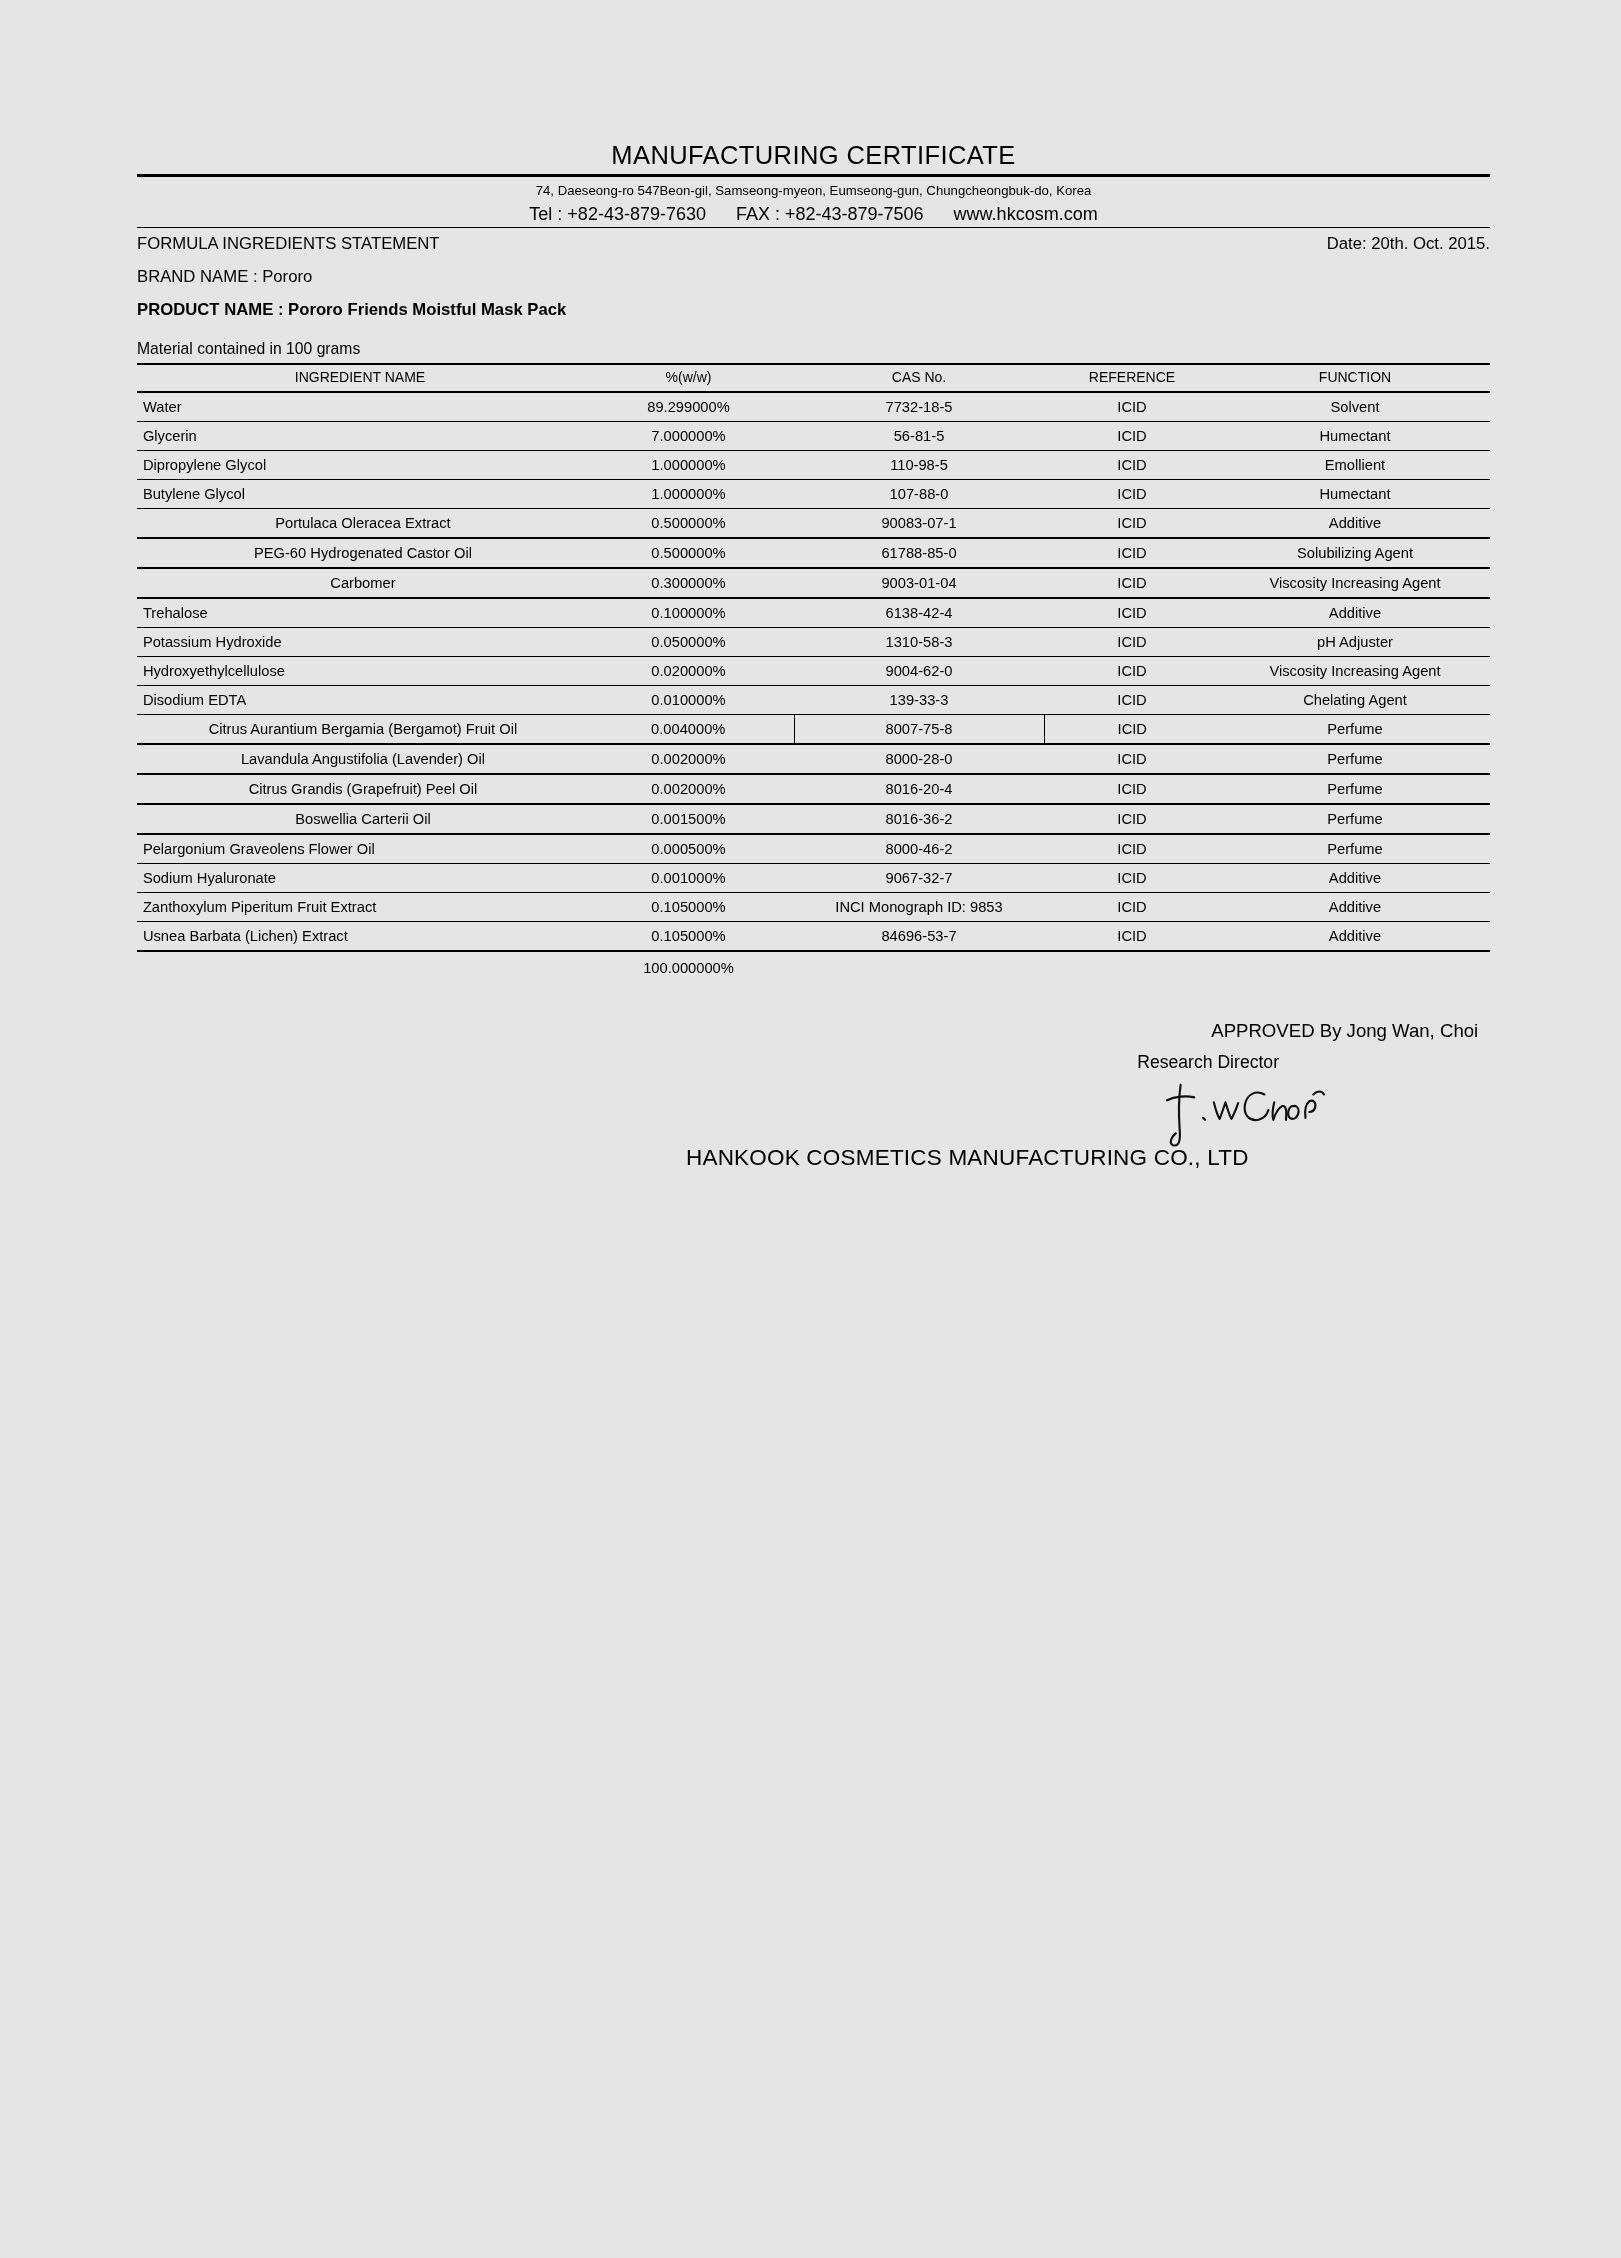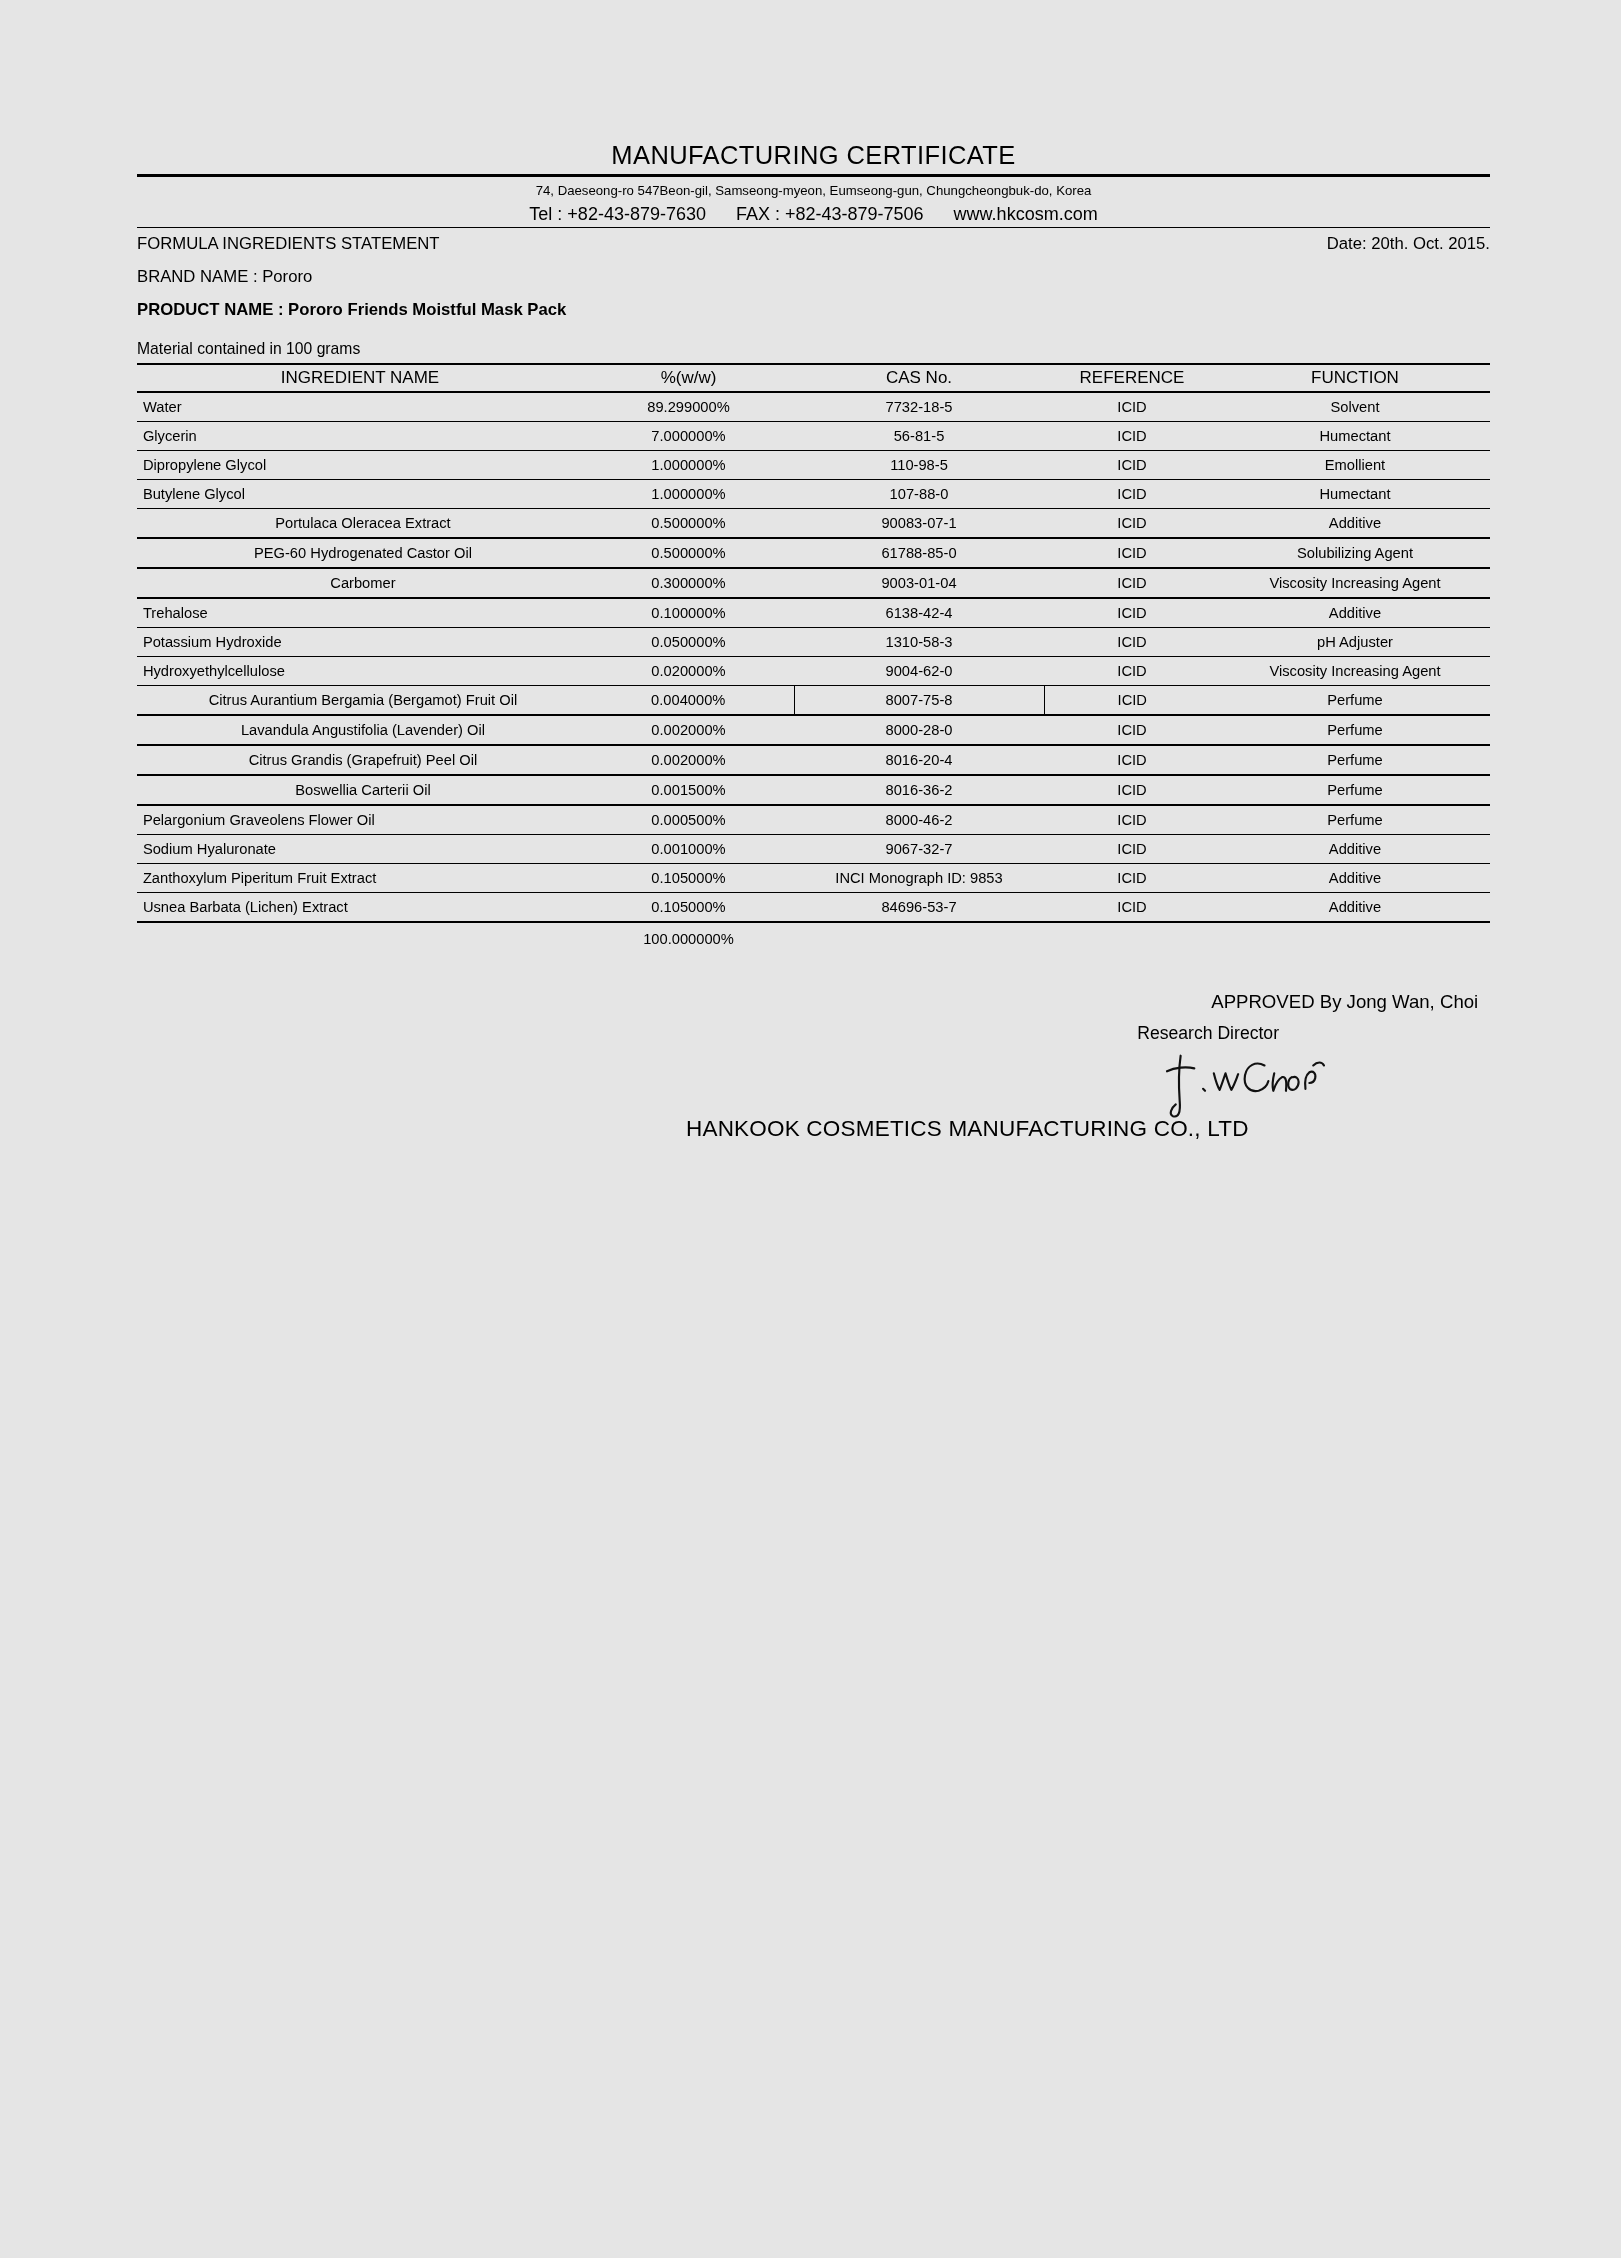--- a/index.html
+++ b/index.html
@@ -102,21 +102,21 @@
   table.ing td {
     padding: 0;
     font-weight: normal;
     vertical-align: middle;
     height: 28px;
     line-height: 28px;
     white-space: nowrap;
     overflow: hidden;
   }
   table.ing thead th {
-    font-size: 17px;
+    font-size: 14px;
     text-align: center;
     border-top: 2.9px solid #000;
     border-bottom: 2.9px solid #000;
     height: 25.5px;
     line-height: 25.5px;
   }
   table.ing tbody td {
     border-bottom: 1.4px solid #000;
   }
   table.ing tbody tr.thickline td {
@@ -285,20 +285,27 @@
             <td class="c-cas">1310-58-3</td>
             <td class="c-ref">ICID</td>
             <td class="c-fn">pH Adjuster</td>
           </tr>
           <tr>
             <td class="c-name">Hydroxyethylcellulose</td>
             <td class="c-pct">0.020000%</td>
             <td class="c-cas">9004-62-0</td>
             <td class="c-ref">ICID</td>
             <td class="c-fn">Viscosity Increasing Agent</td>
+          </tr>
+          <tr>
+            <td class="c-name">Disodium EDTA</td>
+            <td class="c-pct">0.010000%</td>
+            <td class="c-cas">139-33-3</td>
+            <td class="c-ref">ICID</td>
+            <td class="c-fn">Chelating Agent</td>
           </tr>
           <tr class="thickline artifact">
             <td class="c-name">Citrus Aurantium Bergamia (Bergamot) Fruit Oil</td>
             <td class="c-pct">0.004000%</td>
             <td class="c-cas">8007-75-8</td>
             <td class="c-ref">ICID</td>
             <td class="c-fn">Perfume</td>
           </tr>
           <tr class="thickline">
             <td class="c-name">Lavandula Angustifolia (Lavender) Oil</td>

